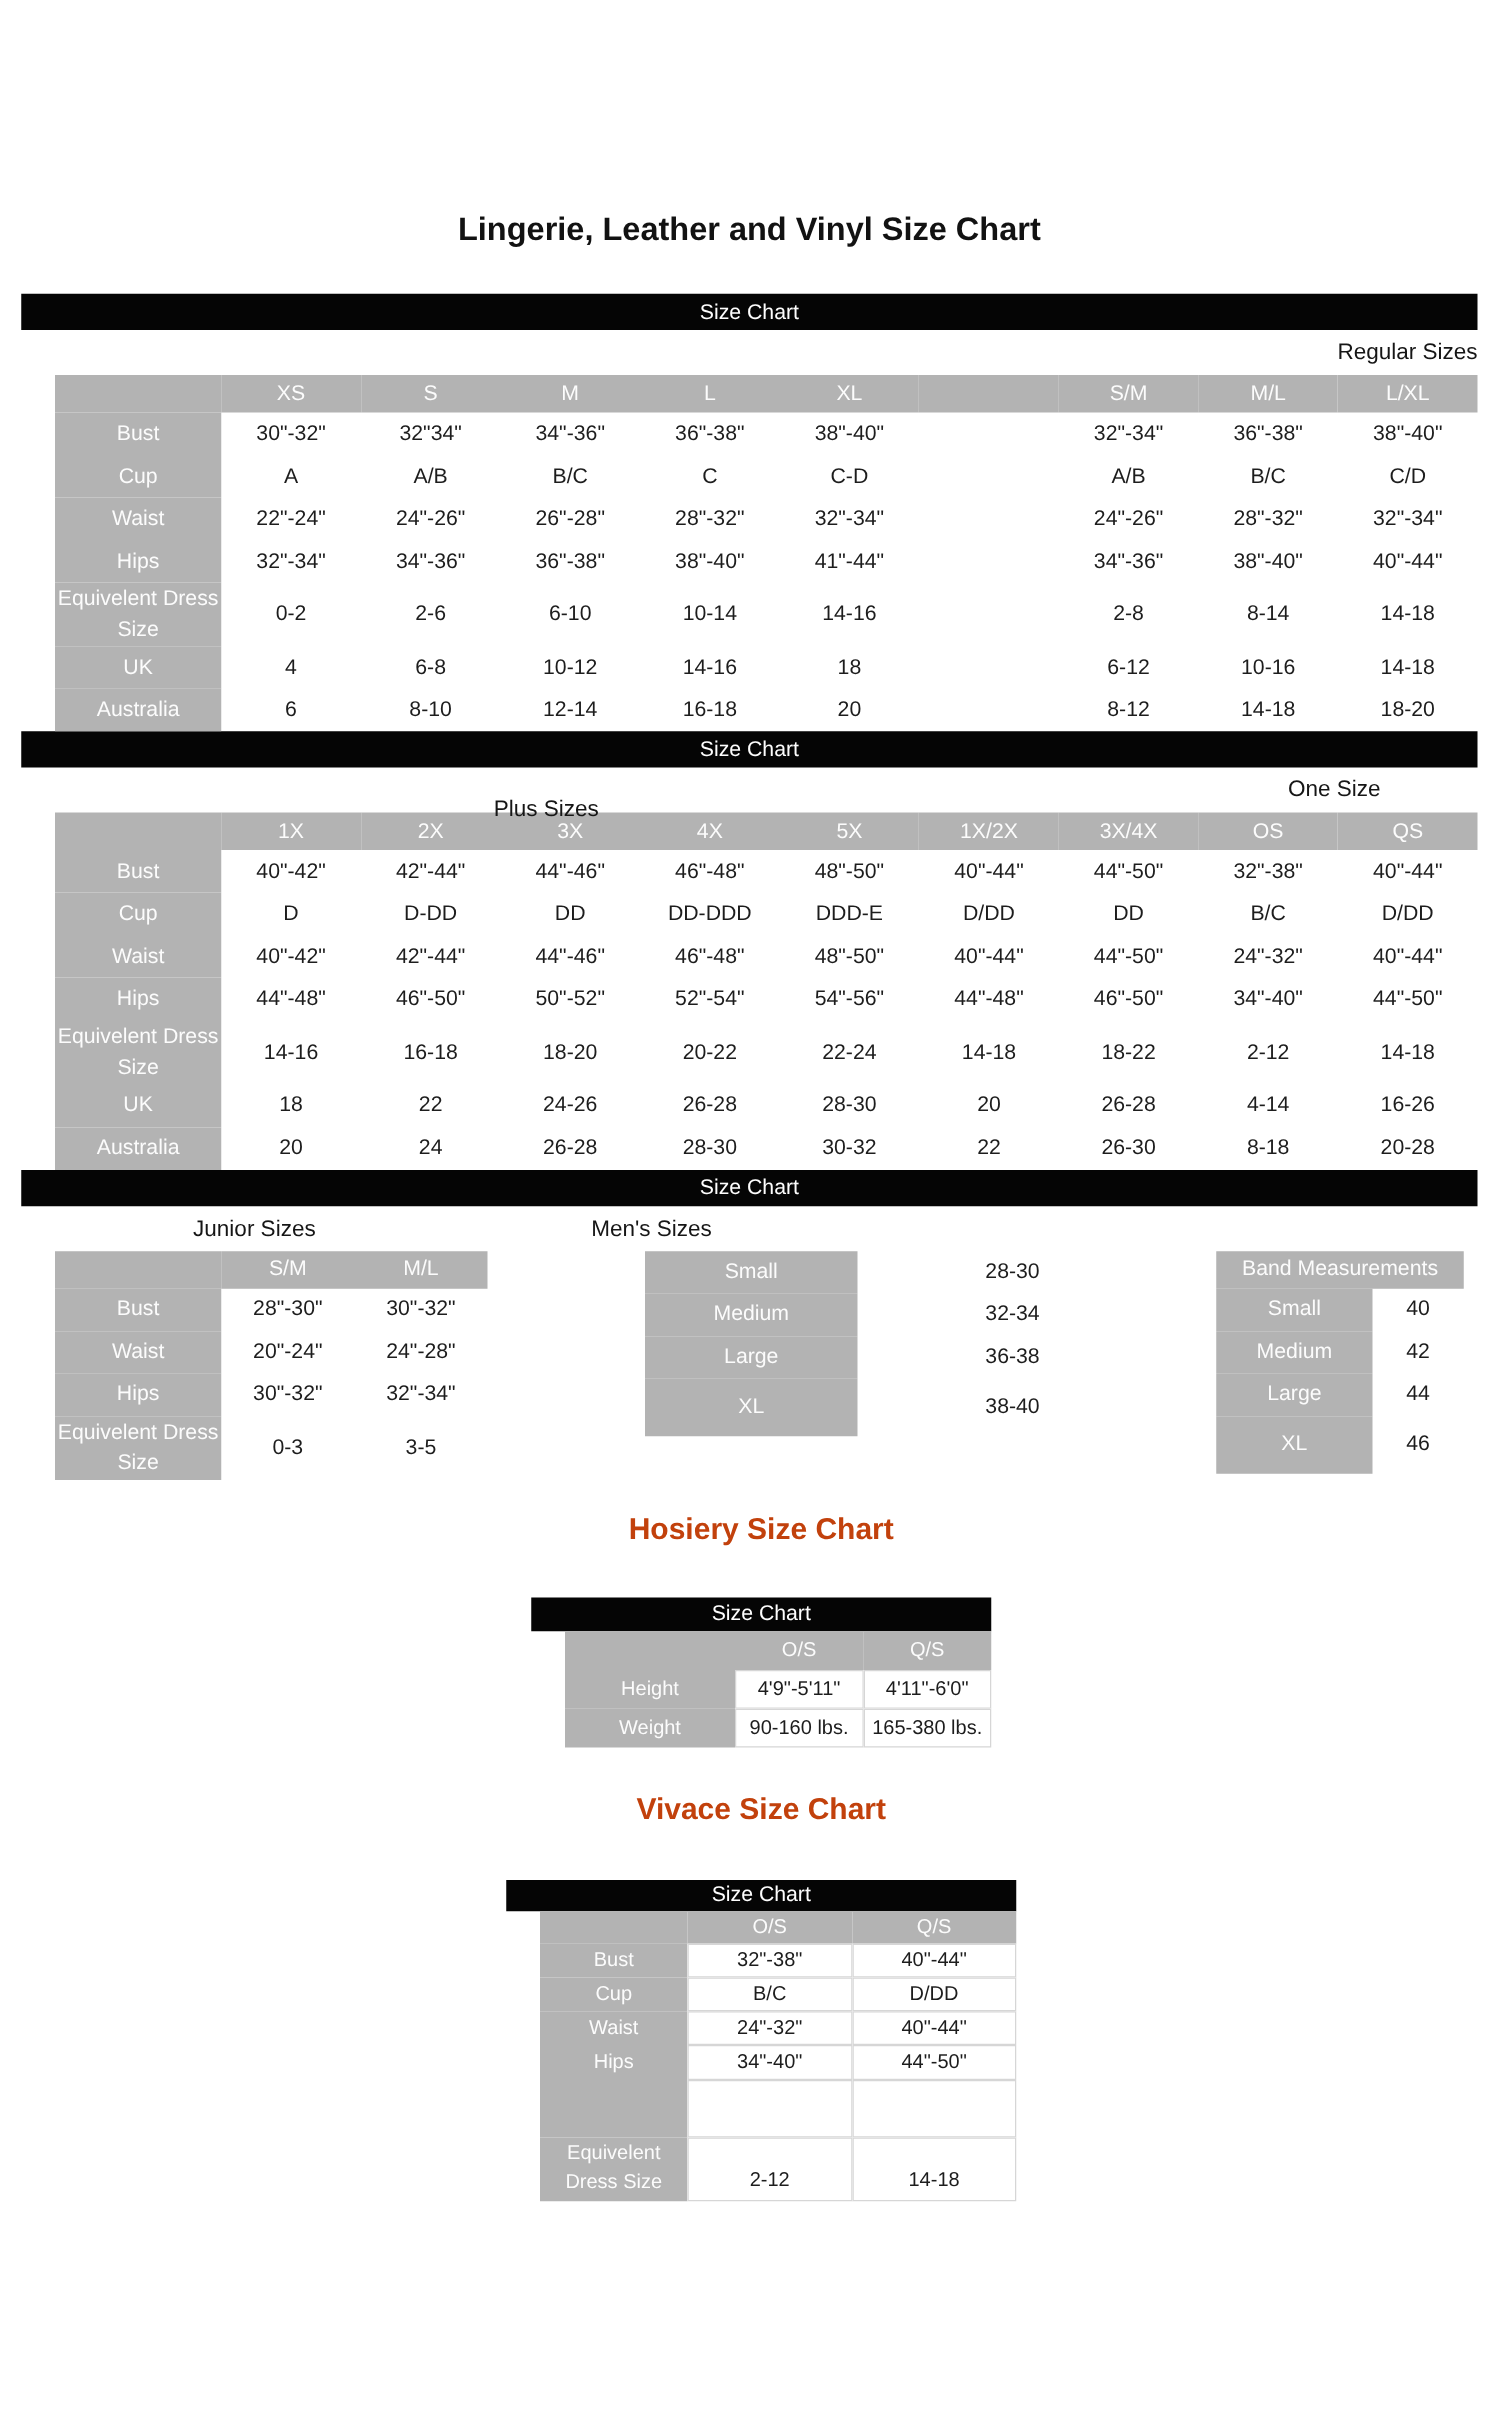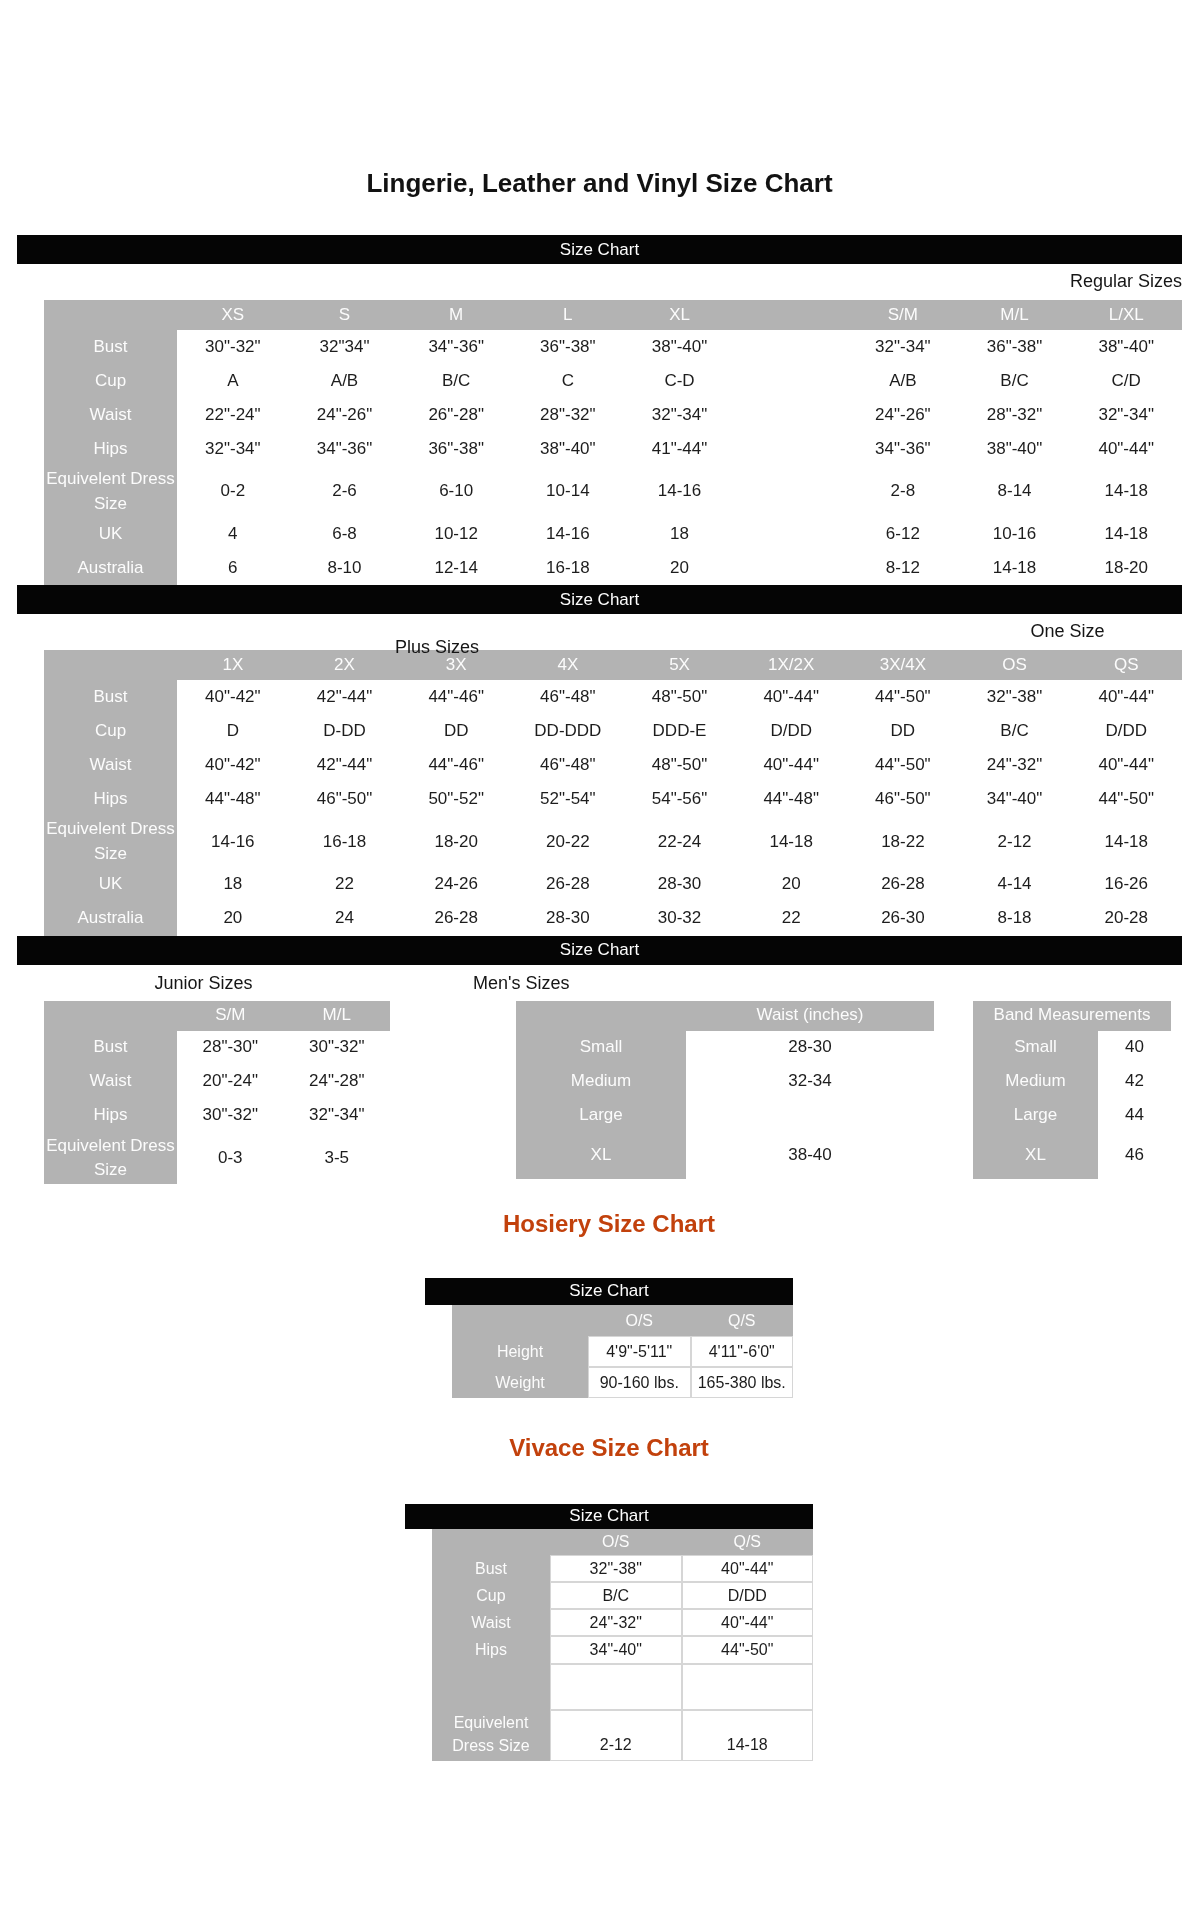--- a/index.html
+++ b/index.html
@@ -316,34 +316,31 @@
           <div class="cell dcell">30"-32"</div>
           <div class="cell dcell">32"-34"</div>
         </div>
         <div class="trow">
           <div class="cell label-cell">Equivelent Dress Size</div>
           <div class="cell dcell">0-3</div>
           <div class="cell dcell">3-5</div>
         </div>
       </div>
     <div class="ptable mens mens-waist">
-        <div class="trow thead">
-          <div class="cell label-head"></div>
-          <div class="cell hcell">Waist (inches)</div>
-        </div>
         <div class="trow">
           <div class="cell label-cell">Small</div>
           <div class="cell dcell">28-30</div>
         </div>
         <div class="trow">
           <div class="cell label-cell">Medium</div>
           <div class="cell dcell">32-34</div>
         </div>
         <div class="trow">
           <div class="cell label-cell">Large</div>
+          <div class="cell dcell">36-38</div>
         </div>
         <div class="trow">
           <div class="cell label-cell">XL</div>
           <div class="cell dcell">38-40</div>
         </div>
       </div>
     <div class="ptable mens mens-band span-head">
         <div class="trow thead">
           <div class="cell hcell">Band Measurements</div>
         </div>

